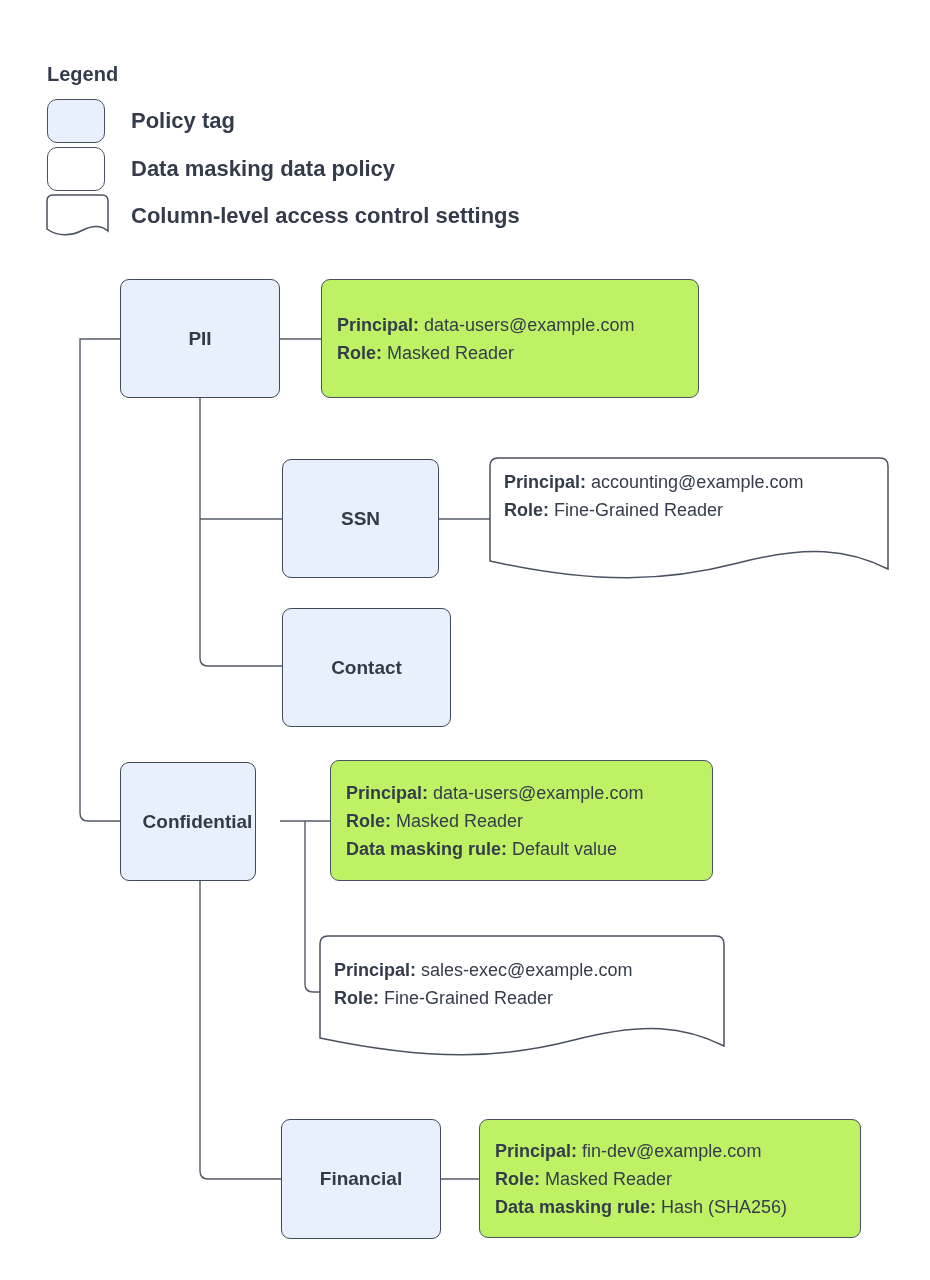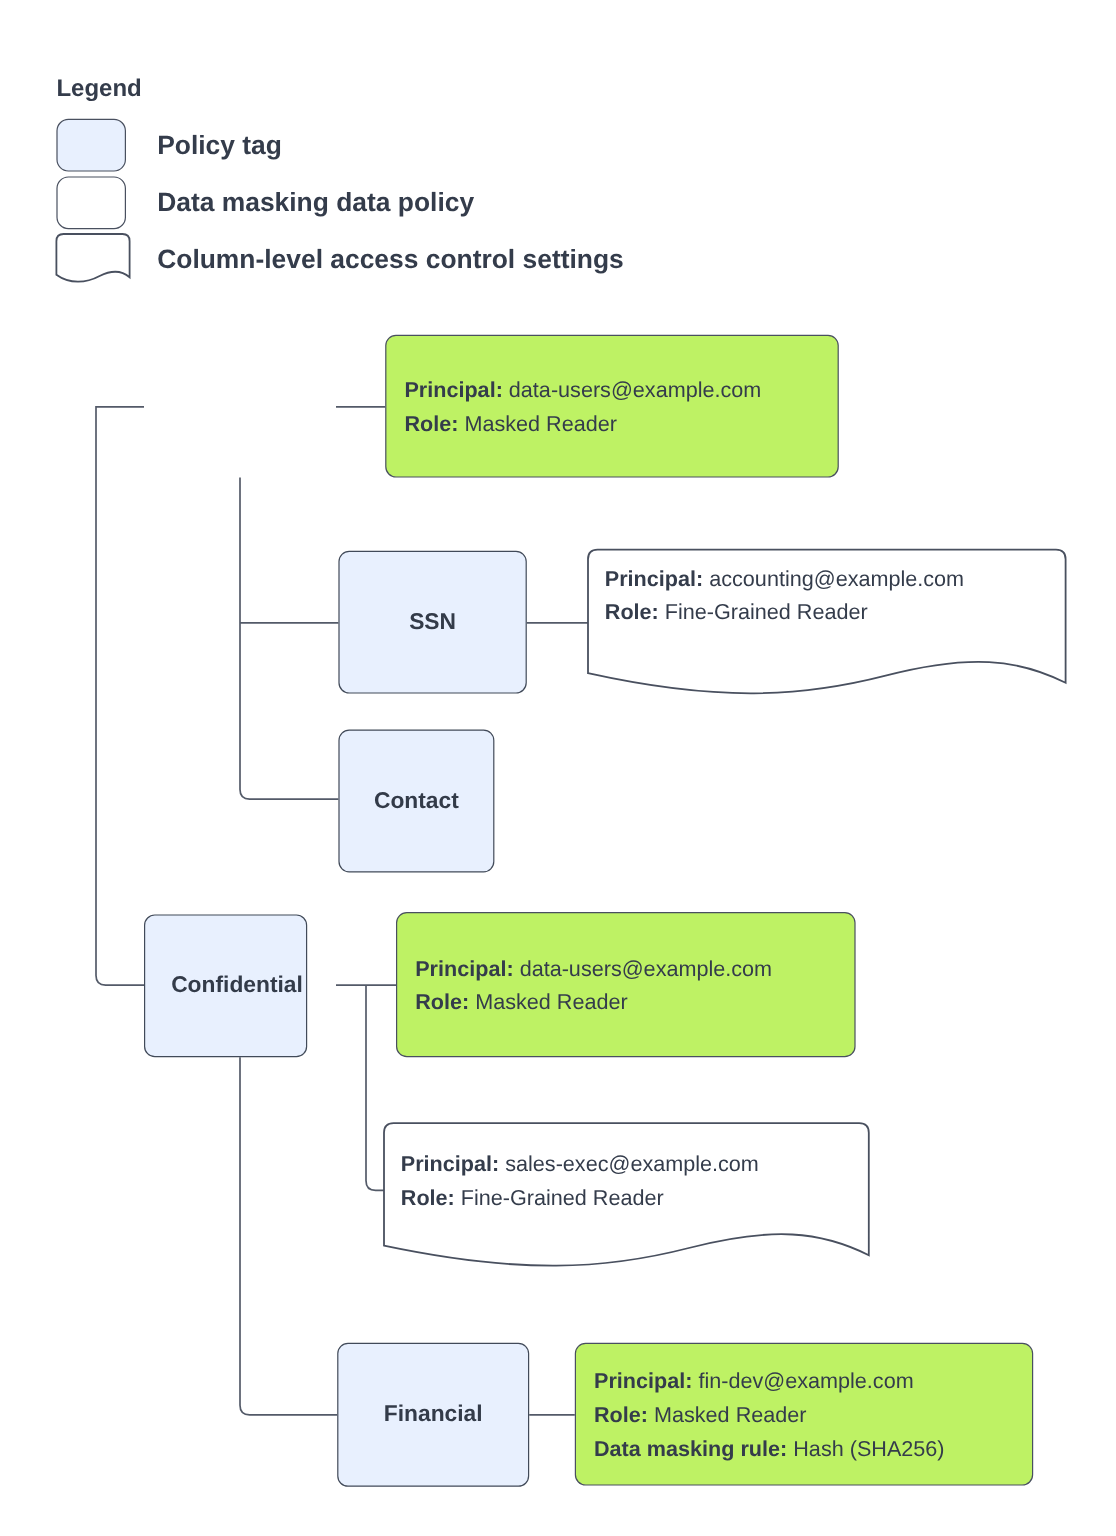--- a/index.html
+++ b/index.html
@@ -54,41 +54,45 @@
     </g>
   </svg>
 
   <div class="abs legend-title">Legend</div>
   <div class="abs swatch blue" style="left:47px;top:99px;"></div>
   <div class="abs legend-label" style="top:108px;">Policy tag</div>
   <div class="abs swatch" style="left:47px;top:147px;"></div>
   <div class="abs legend-label" style="top:156px;">Data masking data policy</div>
   <div class="abs legend-label" style="top:203px;">Column-level access control settings</div>
 
+  <div class="abs tag" style="left:120px;top:279px;width:160px;height:119px;">
+    <span>PII</span>
+  </div>
   <div class="abs tag" style="left:282px;top:459px;width:157px;height:119px;">
     <span>SSN</span>
   </div>
-  <div class="abs tag" style="left:282px;top:608px;width:130px;height:119px;">
+  <div class="abs tag" style="left:282px;top:608px;width:169px;height:119px;">
     <span>Contact</span>
   </div>
   <div class="abs tag" style="left:120px;top:762px;width:136px;height:119px;padding-left:19px;">
     <span>Confidential</span>
   </div>
   <div class="abs tag" style="left:281px;top:1119px;width:160px;height:120px;">
     <span>Financial</span>
   </div>
 
   <div class="abs mbox" style="left:321px;top:279px;width:378px;height:119px;">
     <div class="pline"><b>Principal:</b><span>data-users@example.com</span></div>
     <div class="pline"><b>Role:</b><span>Masked Reader</span></div>
   </div>
 
   <div class="abs mbox" style="left:330px;top:760px;width:383px;height:121px;">
     <div class="pline"><b>Principal:</b><span>data-users@example.com</span></div>
     <div class="pline"><b>Role:</b><span>Masked Reader</span></div>
+    <div class="pline"><b>Data masking rule:</b><span>Default value</span></div>
   </div>
 
   <div class="abs mbox" style="left:479px;top:1119px;width:382px;height:119px;">
     <div class="pline"><b>Principal:</b><span>fin-dev@example.com</span></div>
     <div class="pline"><b>Role:</b><span>Masked Reader</span></div>
     <div class="pline"><b>Data masking rule:</b><span>Hash (SHA256)</span></div>
   </div>
 
   <div class="abs doctext" style="left:504px;top:468px;width:380px;">
     <div class="pline"><b>Principal:</b><span>accounting@example.com</span></div>

